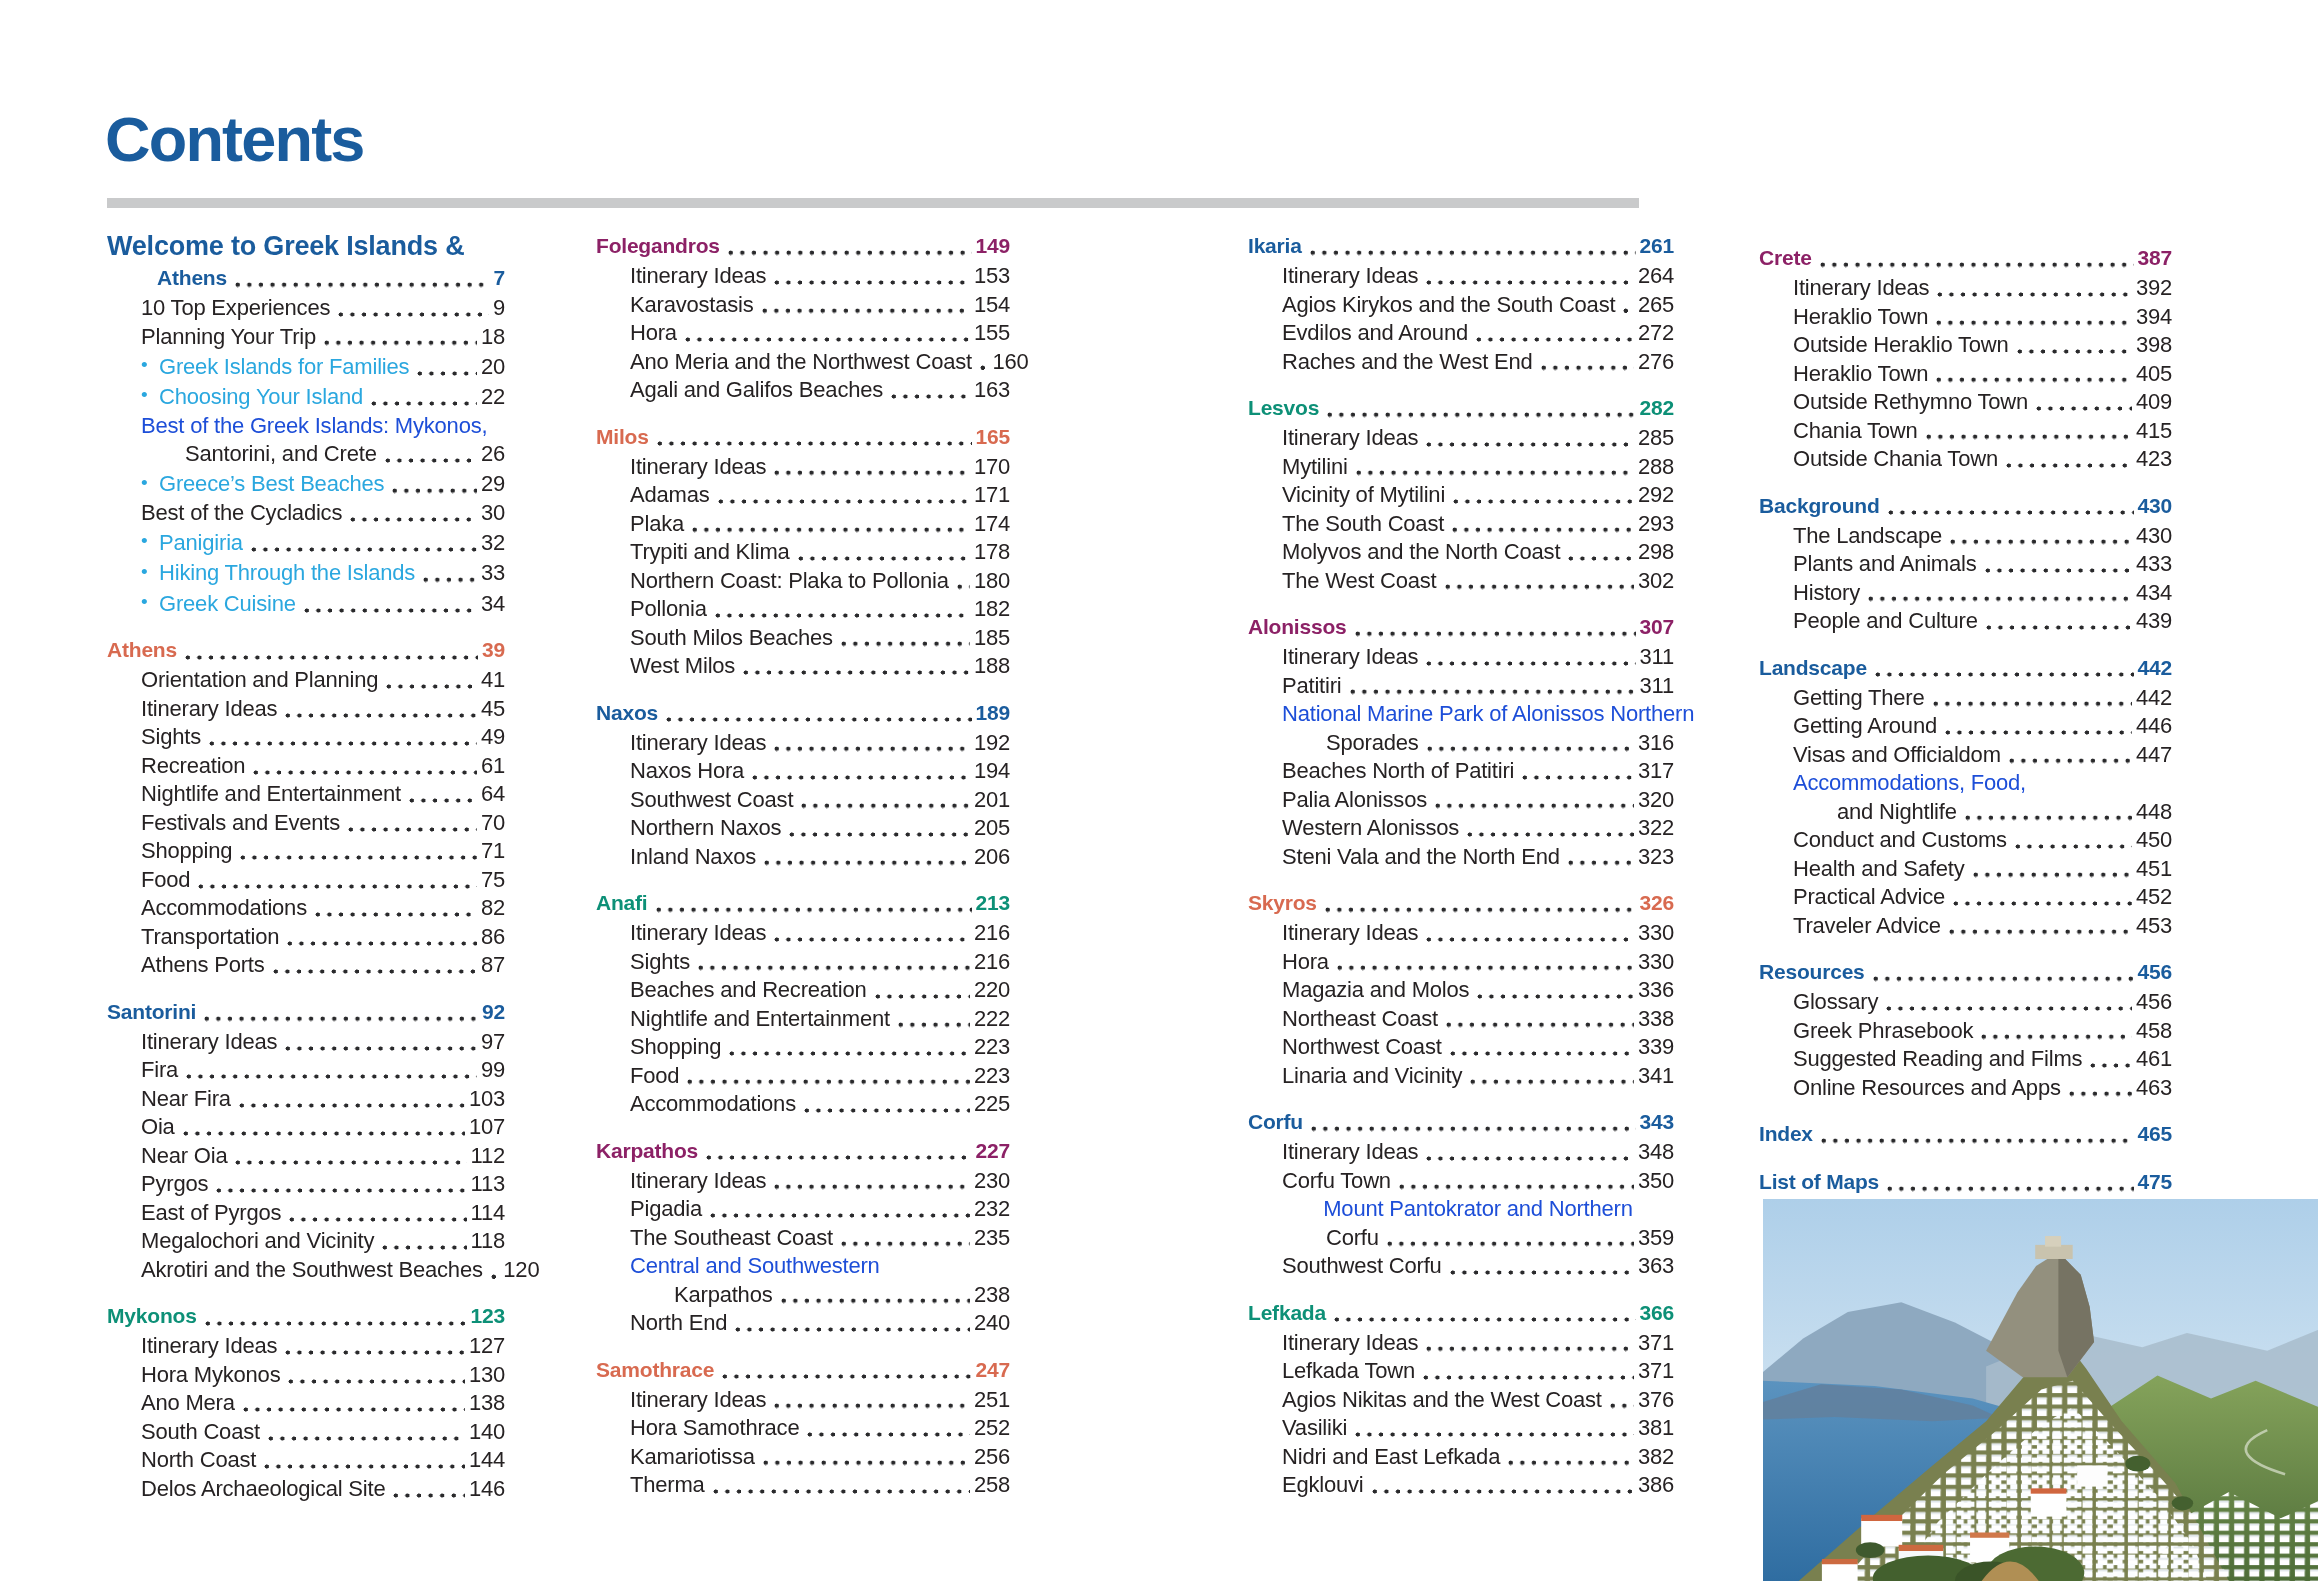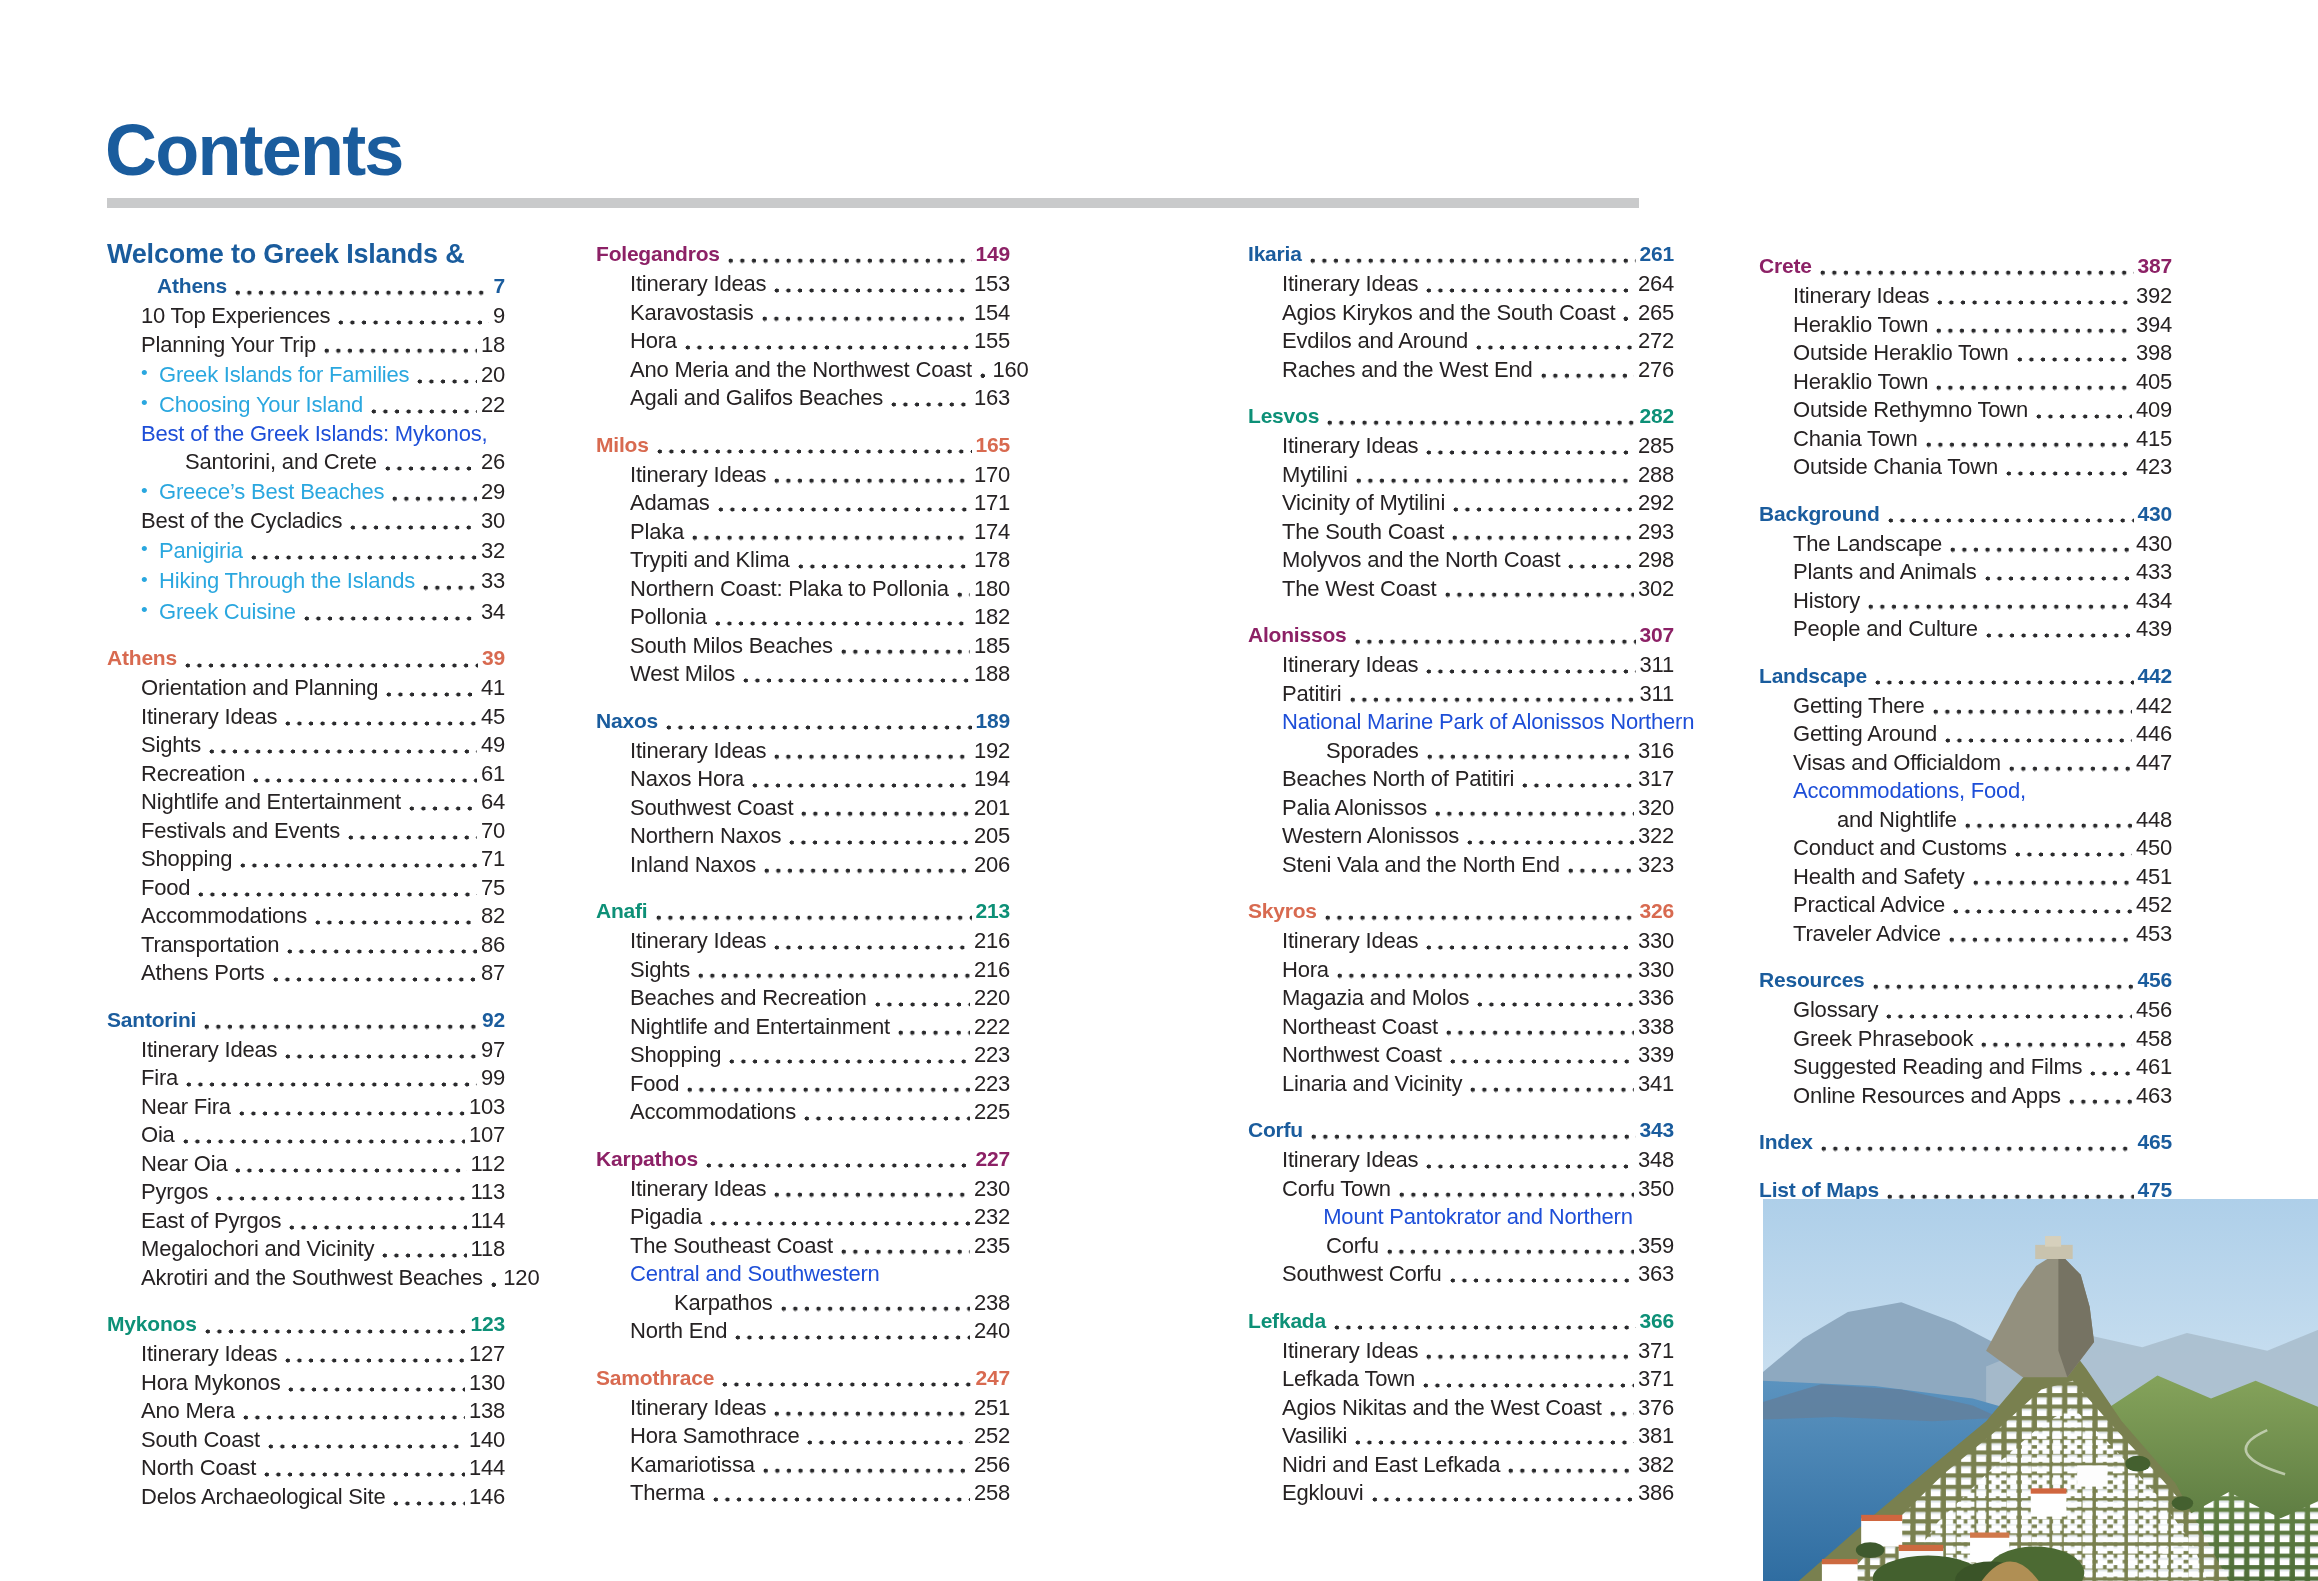--- a/index.html
+++ b/index.html
@@ -1,24 +1,24 @@
 <!DOCTYPE html>
 <html style="font-size:14.3px"><head>
 <meta charset="utf-8">
 <title>Contents</title>
 <style>
   html,body{margin:0;padding:0;}
   body{width:2319px;height:1581px;background:#ffffff;font-family:"Liberation Sans",sans-serif;overflow:hidden;}
   .page{position:relative;width:2319px;height:1581px;background:#fff;}
 
-  .title{position:absolute;left:105px;top:61px;font-size:72px;font-weight:bold;color:#1a5c9d;letter-spacing:-1.8px;}
+  .title{position:absolute;left:105px;top:61px;font-size:63px;font-weight:bold;color:#1a5c9d;letter-spacing:-1.8px;}
   .rule{position:absolute;left:107px;top:198px;width:1532px;height:9.8px;background:#c9cacb;}
 
   .columns{position:absolute;left:0;top:230px;width:2319px;height:1351px;}
-  .toc-column{position:absolute;top:8px;}
+  .toc-column{position:absolute;top:0;}
   .toc-column:nth-child(1){left:107px;width:398px;}
   .toc-column:nth-child(2){left:596px;width:414px;}
   .toc-column:nth-child(3){left:1248px;width:426px;text-align:center;}
   .toc-column:nth-child(4){left:1759px;width:413px;margin-top:12px;}
 
   .sec + .sec{margin-top:16px;}
 
   .row{display:flex;align-items:flex-end;}
   .lbl{white-space:nowrap;flex-shrink:0;}
   .dots{flex:1;min-width:9px;height:5.4px;margin:0 3.6px 5.4px 8px;

